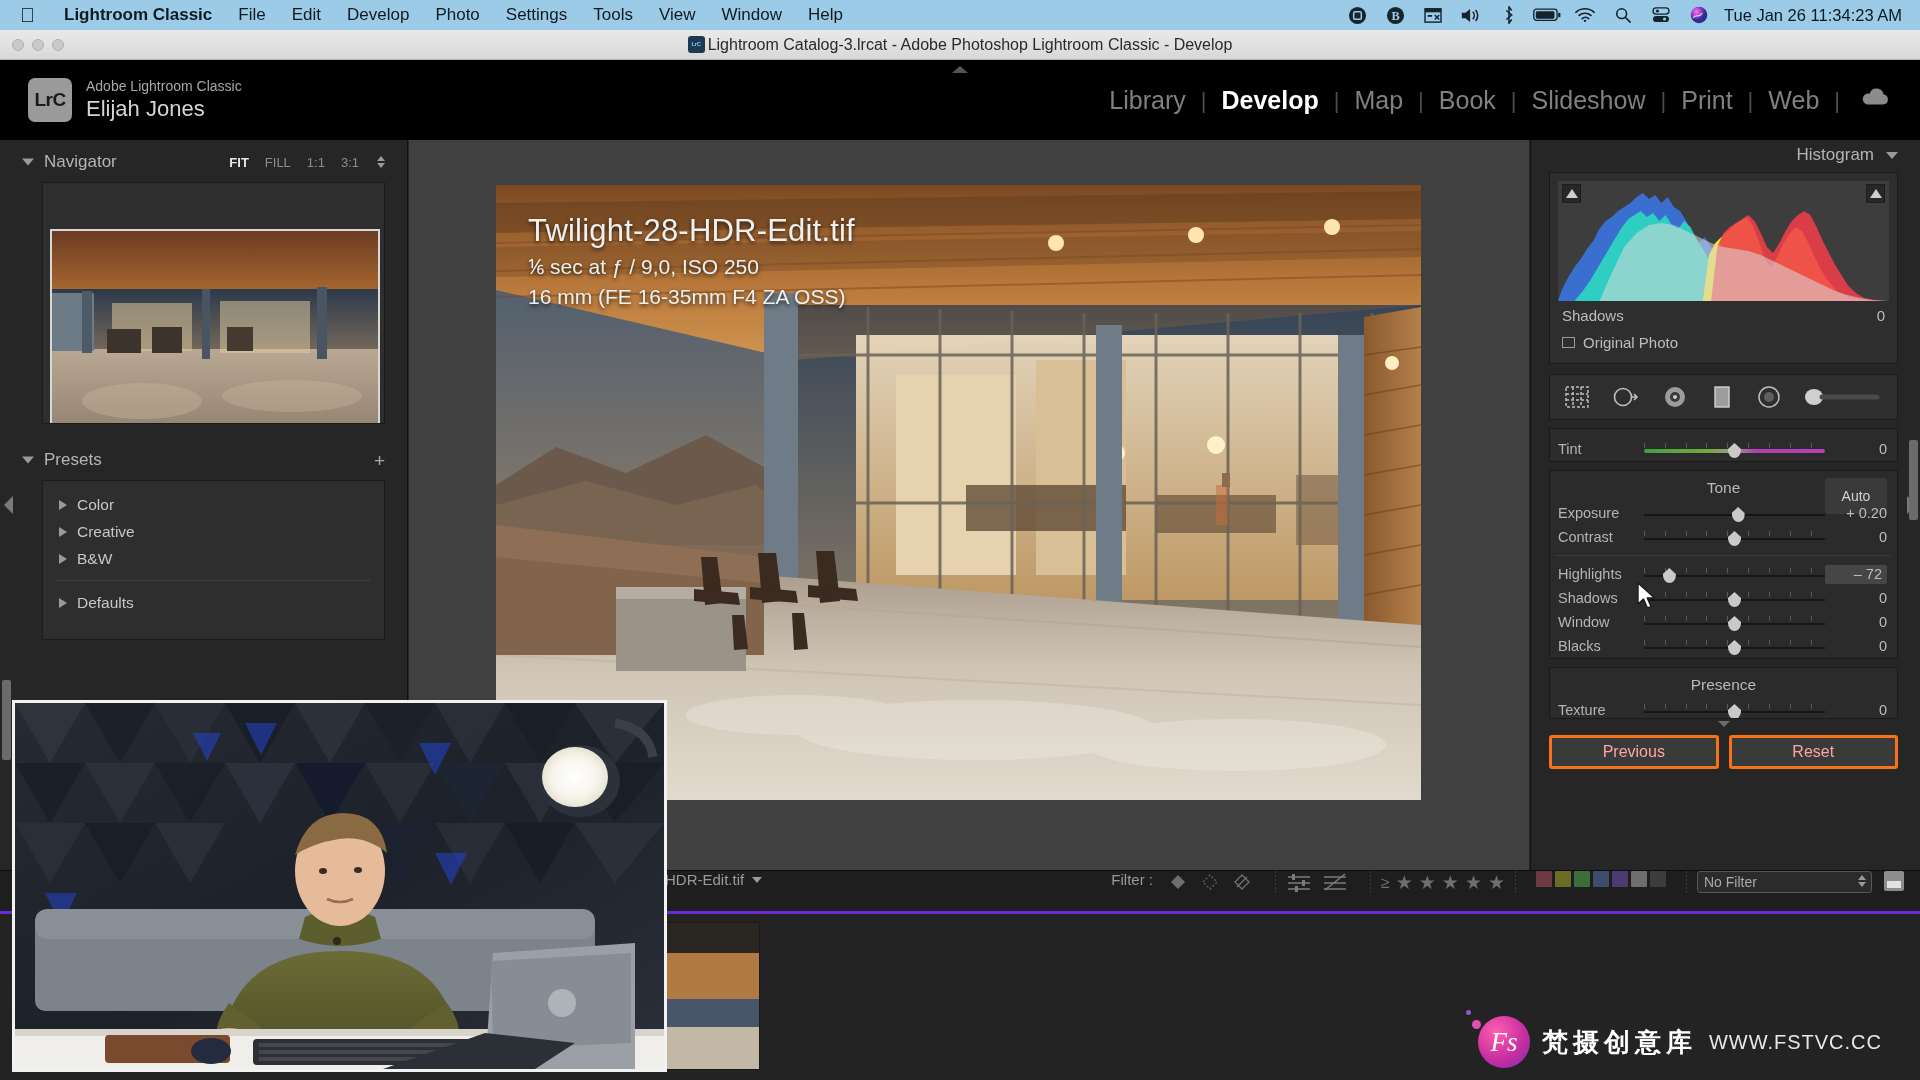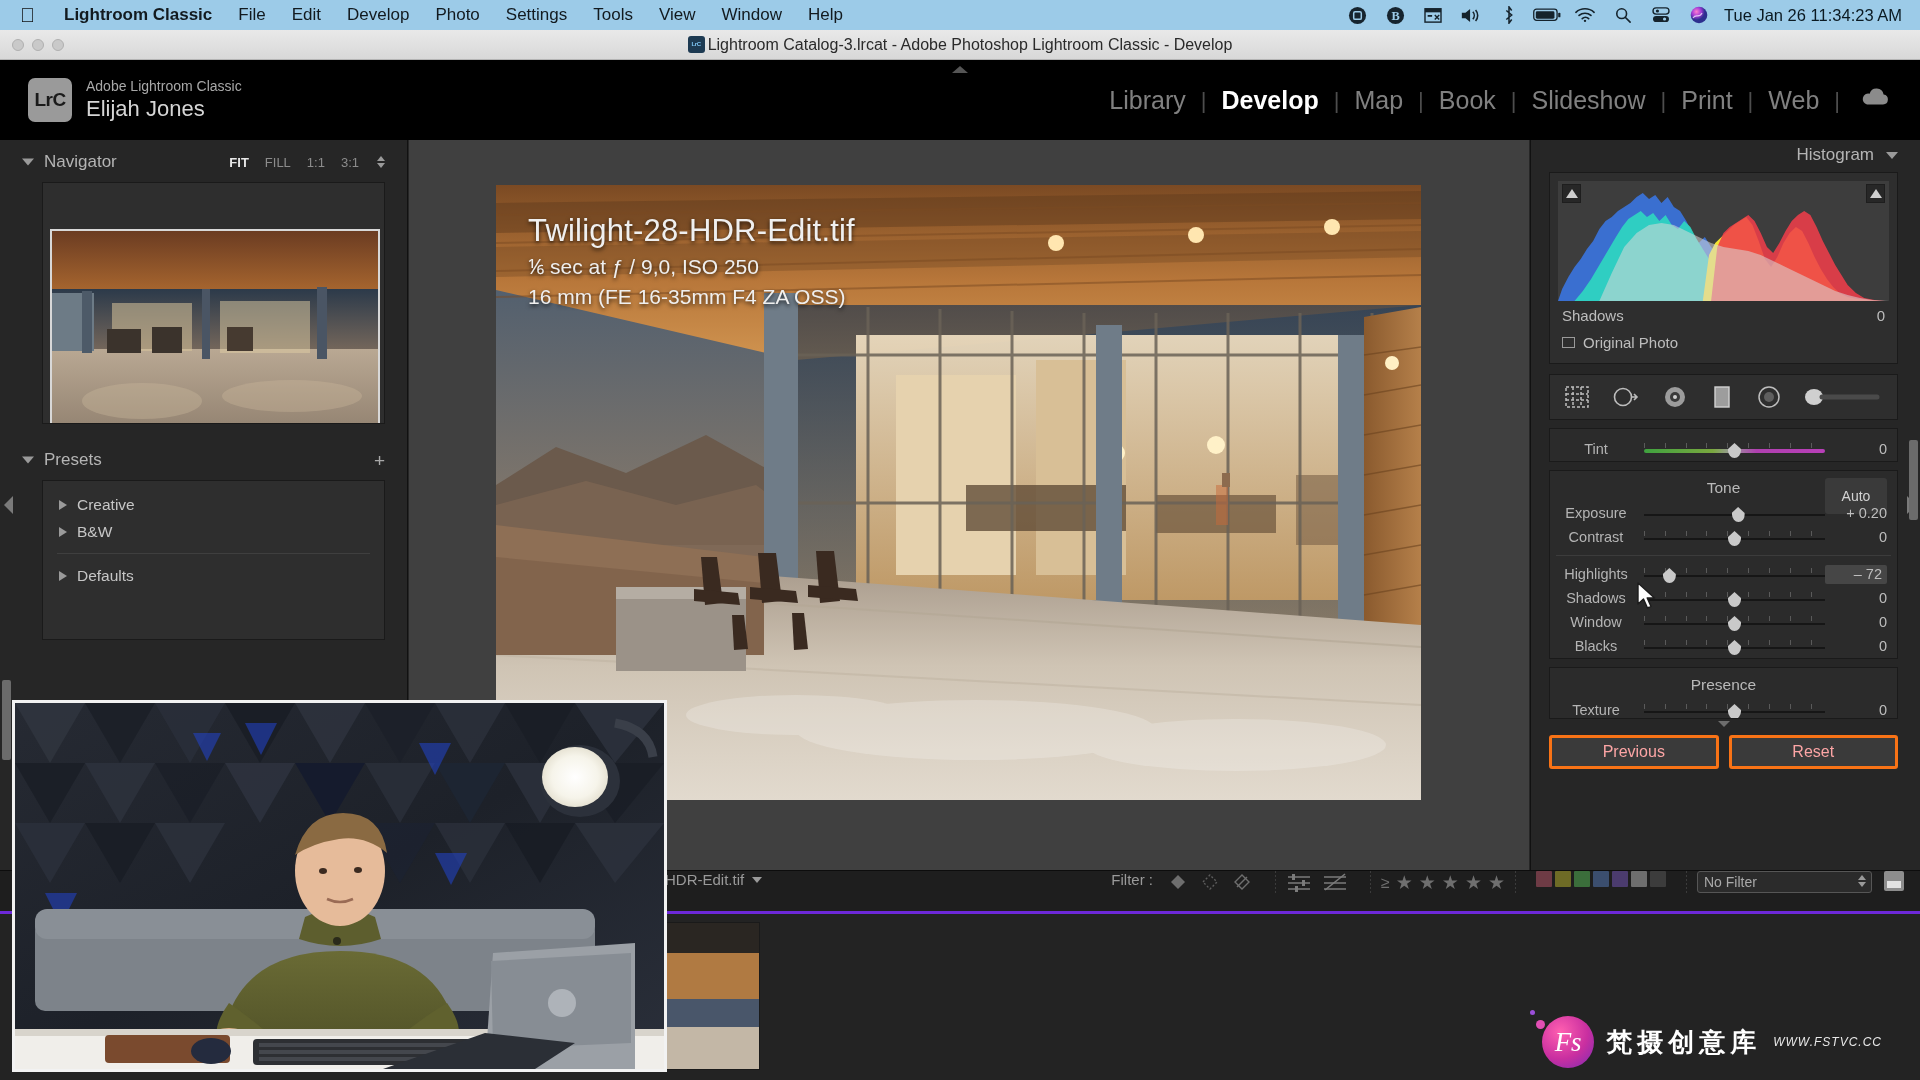--- a/index.html
+++ b/index.html
@@ -194,21 +194,21 @@
   .tool { width: 30px; height: 30px; display: flex; align-items: center; justify-content: center; color: #bdbdbd; }
 
   .basic-panel { margin: 8px 22px 0 18px; background: #2b2b2b; border: 1px solid #1a1a1a; padding: 4px 0 0 0; }
   .sec-title { text-align: center; color: #b9b9b9; font-size: 15.5px; height: 26px; line-height: 26px; position: relative; }
   .auto-btn {
     position: absolute; right: 10px; top: 3px; width: 62px; height: 36px;
     background: #3a3a3a; border-radius: 3px; color: #d2d2d2; font-size: 14px;
     display: flex; align-items: center; justify-content: center;
   }
   .srow { display: flex; align-items: center; height: 24px; padding: 0 10px 0 8px; position: relative; }
-  .srow .lbl { width: 86px; text-align: center; color: #b4b4b4; font-size: 14.5px; padding-right: 10px; }
+  .srow .lbl { width: 86px; text-align: left; color: #b4b4b4; font-size: 14.5px; padding-right: 10px; }
   .srow .track { position: relative; flex: 1; height: 20px; }
   .srow .rail { position: absolute; left: 0; right: 0; top: 11px; height: 2px; background: #161616; }
   .srow .rail.grad-tint { background: linear-gradient(to right,#3fa23f,#7aa83f 38%,#9a9a9a 48%,#b040b0 62%,#b83fb8); height: 4px; top: 10px; border-radius: 2px; }
   .srow .ticks { position: absolute; left: 0; right: 0; top: 4px; height: 5px;
     background-image: repeating-linear-gradient(to right,#5a5a5a 0 1px,transparent 1px 11.5%); }
   .srow .knob {
     position: absolute; top: 4px; width: 13px; height: 15px; margin-left: -6.5px;
     background: #c9c9c9; border-radius: 3px 3px 50% 50%;
     clip-path: polygon(50% 0%, 100% 40%, 100% 78%, 78% 100%, 22% 100%, 0 78%, 0 40%);
   }
@@ -281,21 +281,21 @@
   }
   .wm-badge {
     width: 52px; height: 52px; border-radius: 50%;
     background: radial-gradient(circle at 35% 30%, #ff5fb0, #c92fa0 55%, #7b2bb5);
     color: #fff; font-family: "Liberation Serif", serif; font-size: 27px; font-style: italic;
     display: flex; align-items: center; justify-content: center; position: relative;
   }
   .wm-badge::before { content:''; position:absolute; left:-6px; top:4px; width:9px; height:9px; border-radius:50%; background:#e24fb4; }
   .wm-badge::after { content:''; position:absolute; left:-12px; top:-6px; width:5px; height:5px; border-radius:50%; background:#9a4fd8; }
   .wm-cn { color: #fff; font-size: 26px; letter-spacing: 5px; font-family: "DejaVu Sans", sans-serif; font-weight: bold; }
-  .wm-url { color: #e8e8e8; font-size: 12px; letter-spacing: 1px; font-style: italic; }
+  .wm-url { color: #e8e8e8; font-size: 20px; letter-spacing: 1px; }
 
   
   .cursor { position: absolute; z-index: 60; width: 0; height: 0; }
   .cursor svg { position: absolute; left: 0; top: 0; }
 </style>
 </head>
 <body>
 
 <div id="root">
 
@@ -489,20 +489,24 @@
               </svg>
             </div>
           </div>
 
           <div class="pan-head" style="margin-top:22px">
             <span class="tri"></span>
             <span>Presets</span>
             <span class="plus-ico">+</span>
           </div>
           <div class="presets-box">
+            <div class="pres-row">
+              <span class="rtri"></span>
+              <span>Color</span>
+            </div>
             <div class="pres-row">
               <span class="rtri"></span>
               <span>Creative</span>
             </div>
             <div class="pres-row">
               <span class="rtri"></span>
               <span>B&amp;W</span>
             </div>
             <div class="pres-div"></div>
             <div class="pres-row">

